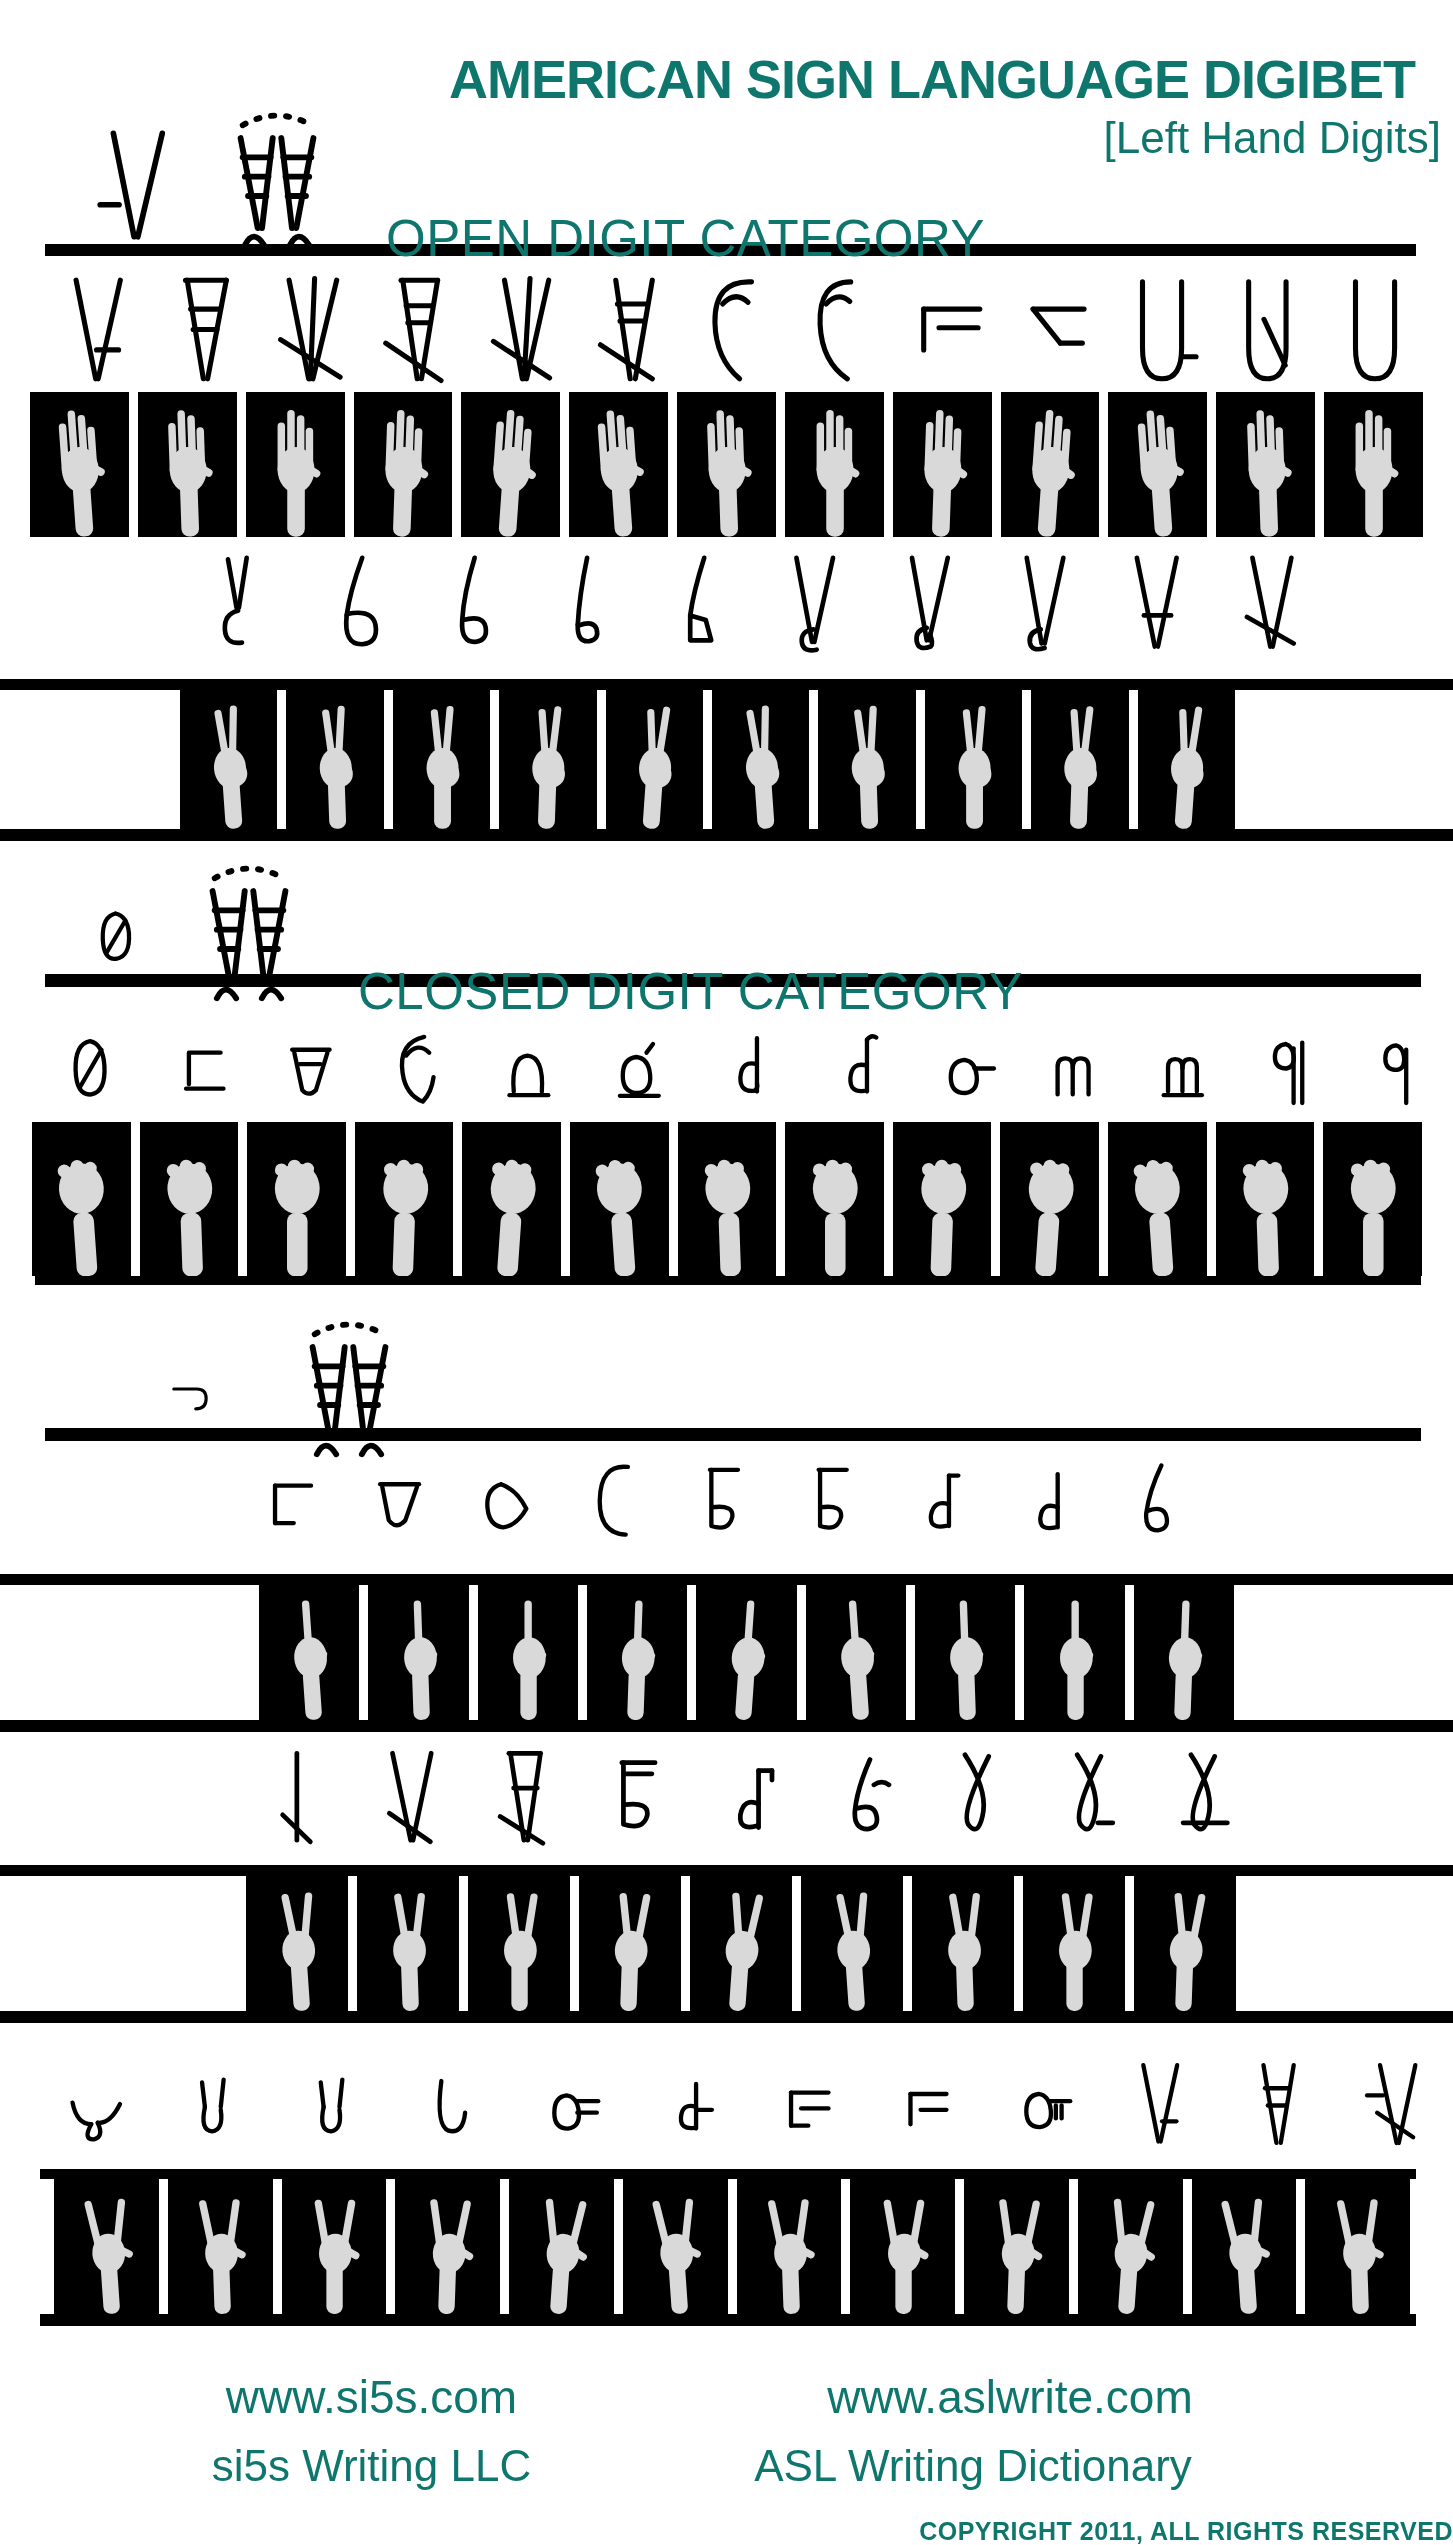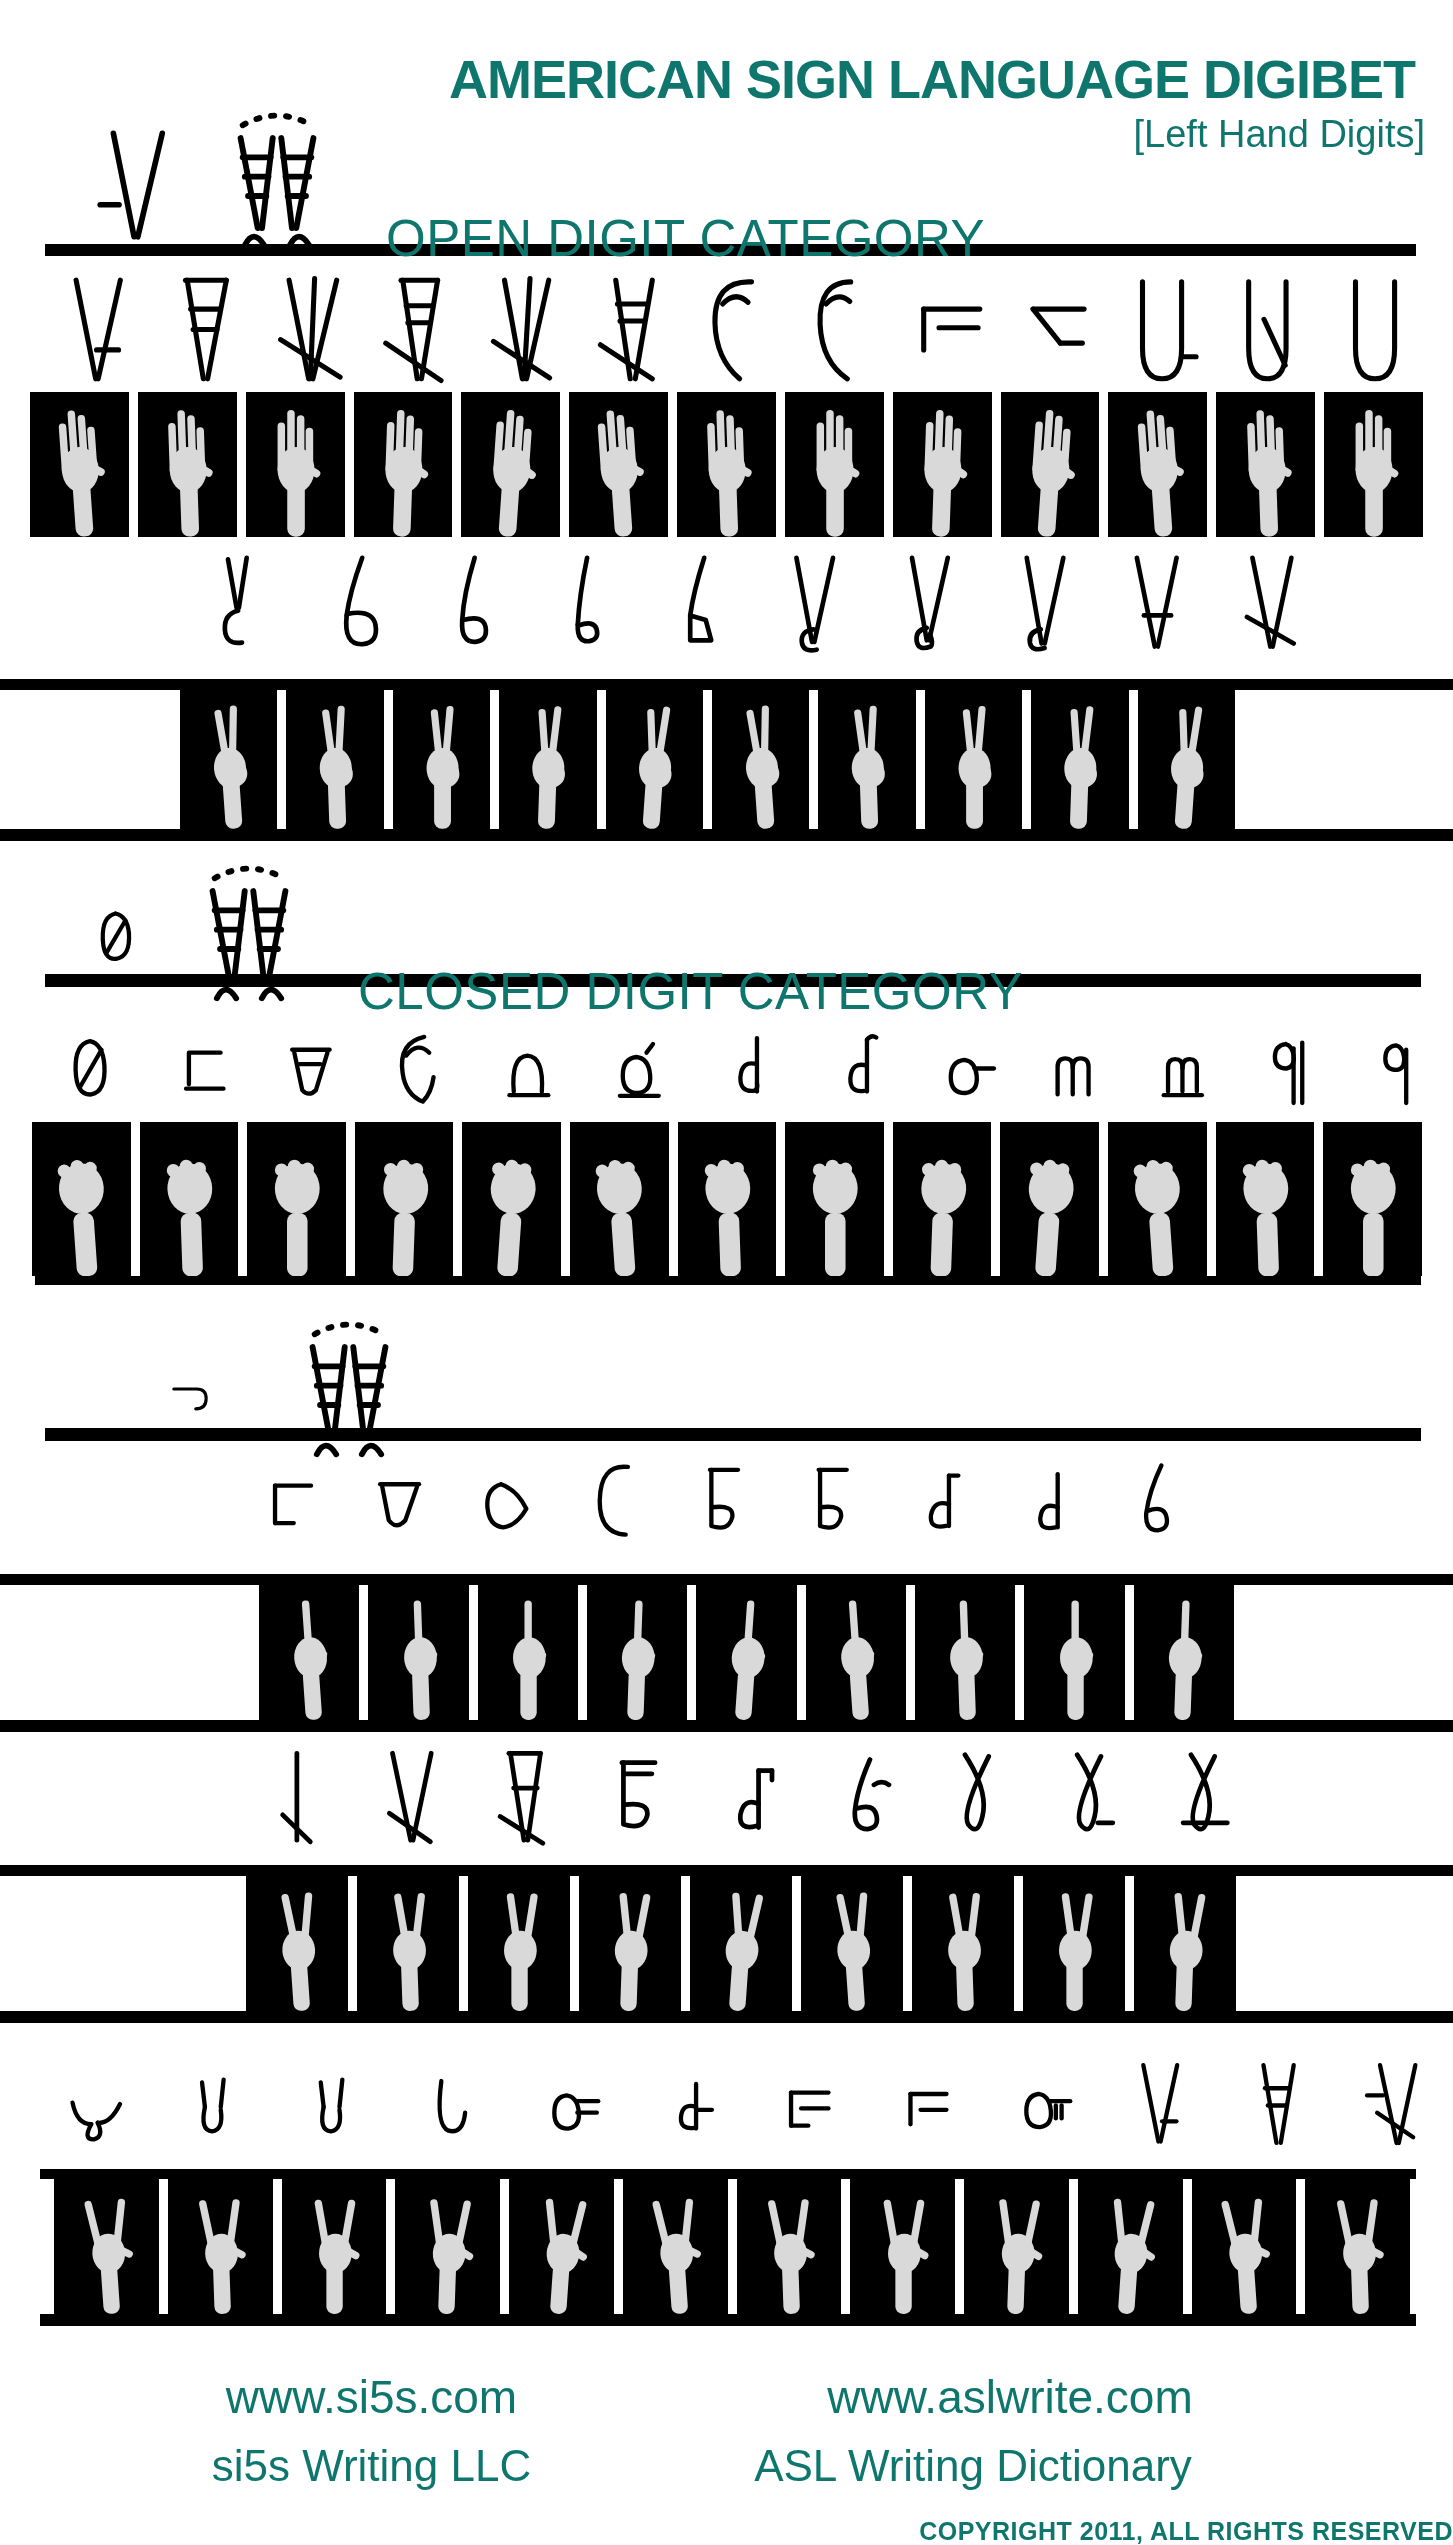--- a/index.html
+++ b/index.html
@@ -1,19 +1,19 @@
 <!DOCTYPE html>
 <html><head>
 <meta charset="utf-8">
 <style>
   html,body{margin:0;padding:0;background:#888;}
   .page{position:relative;width:1453px;height:2545px;background:#ffffff;overflow:hidden;
         font-family:"Liberation Sans","DejaVu Sans",sans-serif;color:#0f766e;}
   .title{position:absolute;top:48px;right:38px;font-size:54px;font-weight:bold;letter-spacing:-1px;white-space:nowrap;}
-  .subtitle{position:absolute;top:113px;right:28px;font-size:38px;font-weight:normal;white-space:nowrap;}
+  .subtitle{position:absolute;top:113px;right:12px;font-size:44px;font-weight:normal;white-space:nowrap;}
   .rule{position:absolute;background:#000;}
   .marks{position:absolute;display:flex;align-items:flex-end;gap:20px;}
   .heading{font-size:51px;line-height:1;margin-left:14px;padding-bottom:6px;white-space:nowrap;letter-spacing:0.5px;}
   .symrow{position:absolute;display:flex;justify-content:space-between;align-items:flex-end;}
   .strip{position:absolute;display:flex;gap:9px;background:#fff;}
   .cell{flex:1;background:#000;display:flex;align-items:flex-end;justify-content:center;overflow:hidden;}
   .cell svg{height:97%;}
   .fcol{position:absolute;text-align:center;white-space:nowrap;}
   .f-url{font-size:46px;}
   .f-name{font-size:44px;}

